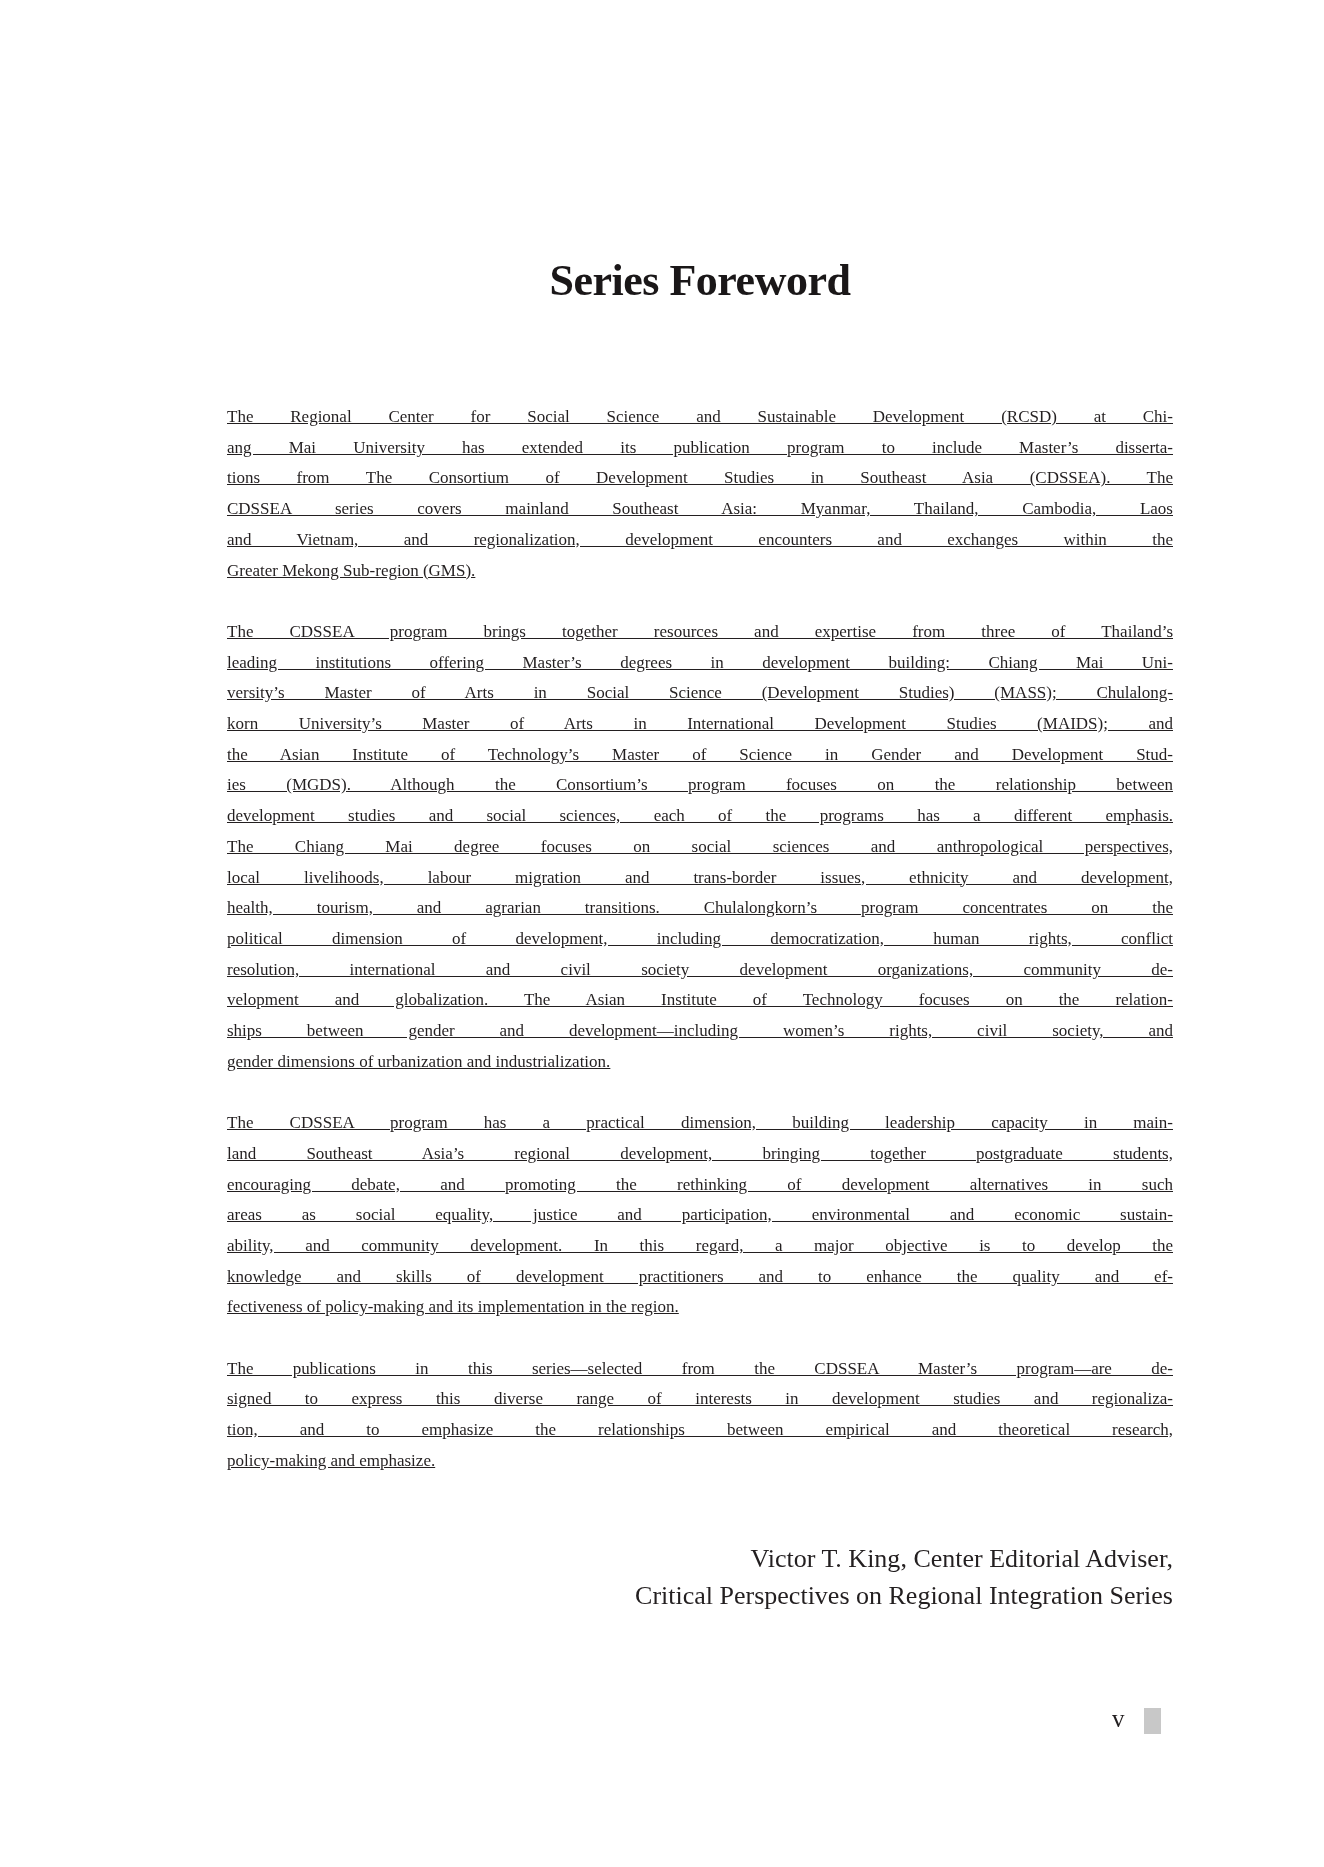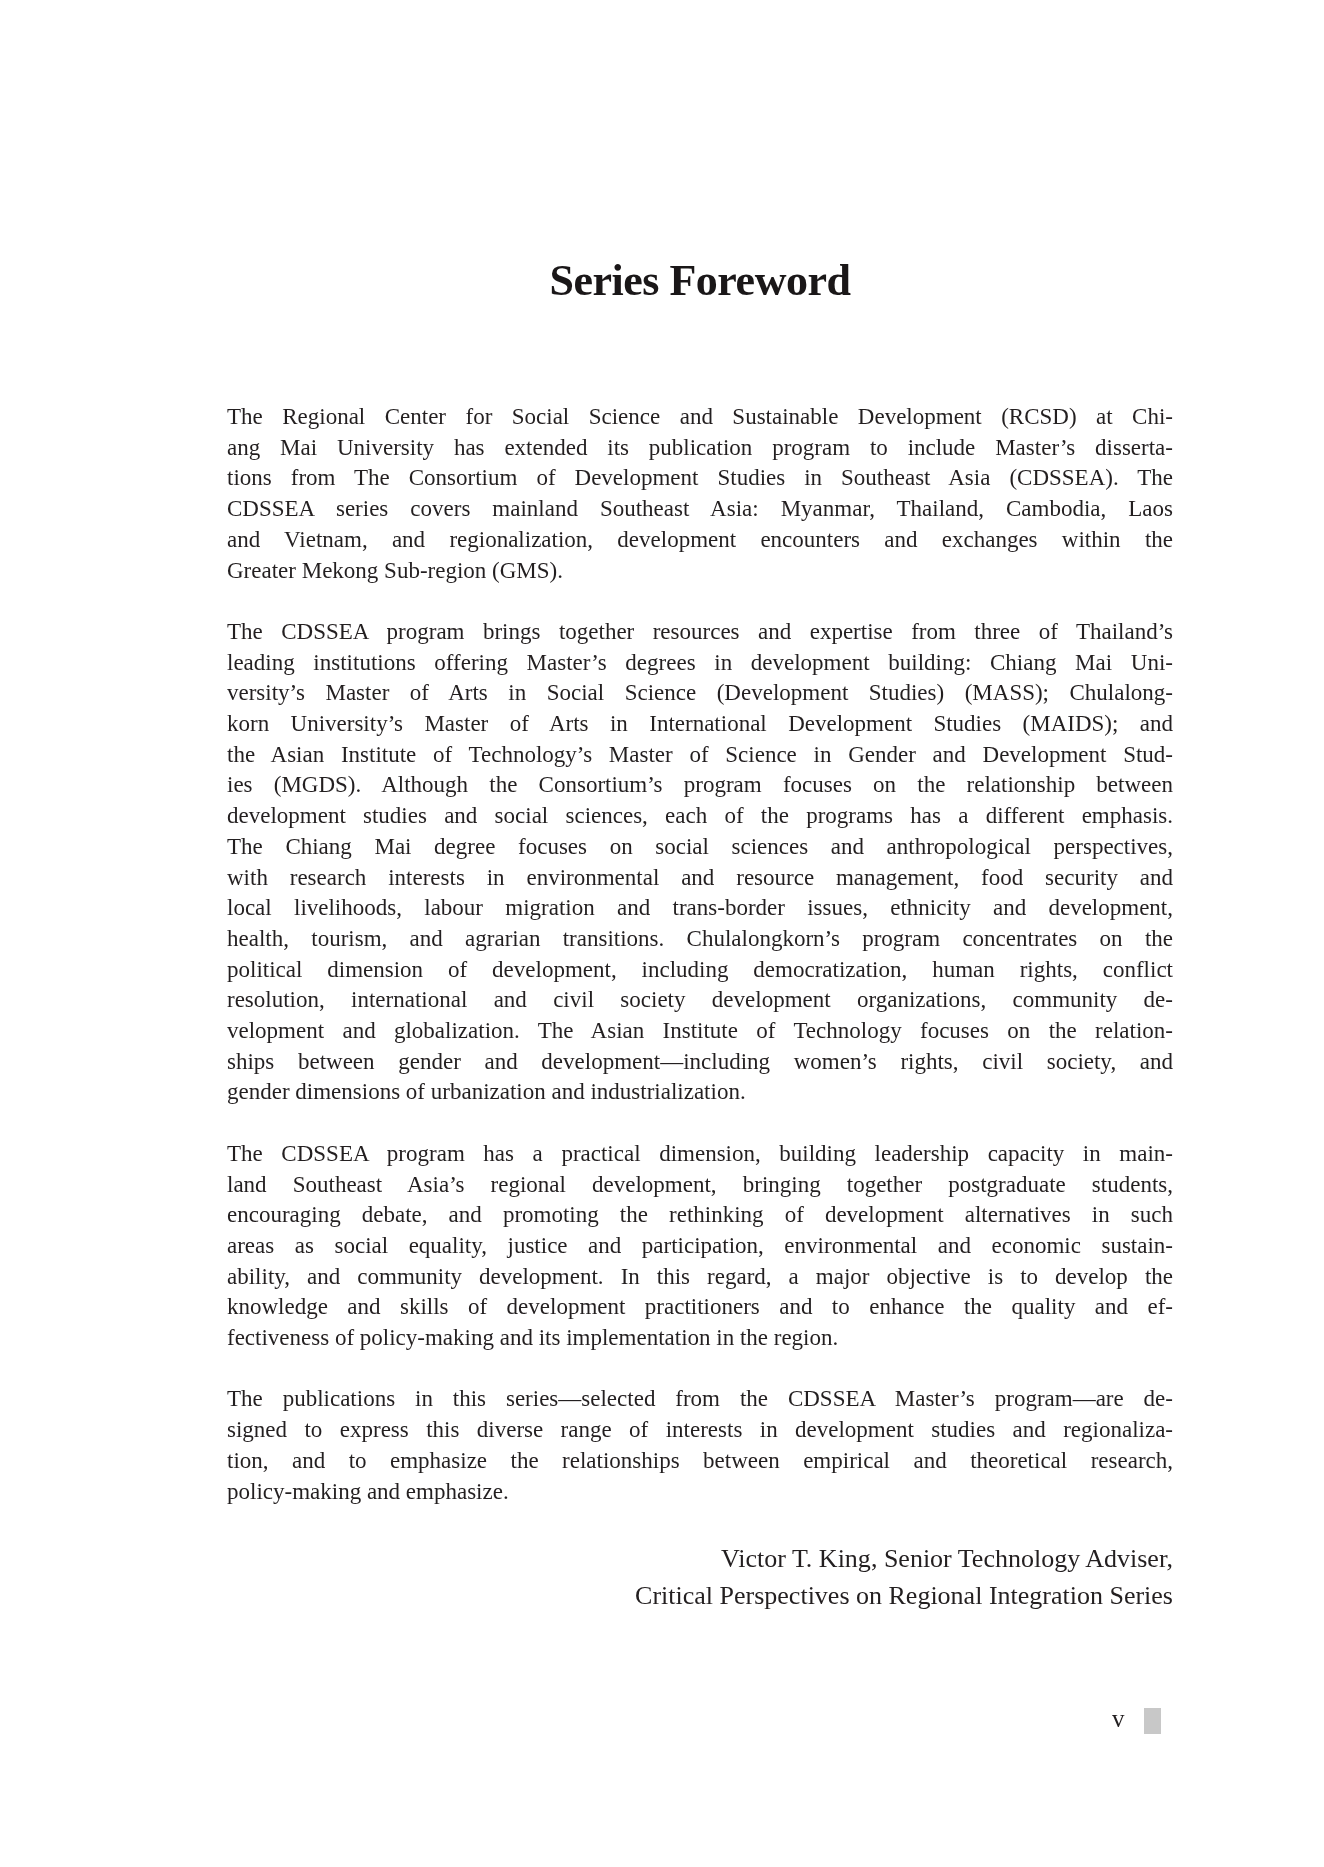--- a/index.html
+++ b/index.html
@@ -28,24 +28,25 @@
       color: #1a1718;
     }
     .body-text {
       position: absolute;
       left: 227px;
       width: 946px;
       top: 402px;
     }
     .para {
       margin: 0 0 30.7px 0;
-      font-size: 23px;
+      font-size: 17px;
       line-height: 30.7px;
       text-align: justify;
       hyphens: manual;
+      text-decoration: underline;
     }
     .para .line {
       display: block;
       text-align: justify;
       text-align-last: justify;
       white-space: nowrap;
     }
     .para .line.last {
       text-align-last: left;
     }
@@ -91,21 +92,20 @@
   </p>
   <p class="para">
     <span class="line">The CDSSEA program brings together resources and expertise from three of Thailand’s</span>
     <span class="line">leading institutions offering Master’s degrees in development building: Chiang Mai Uni-</span>
     <span class="line">versity’s Master of Arts in Social Science (Development Studies) (MASS); Chulalong-</span>
     <span class="line">korn University’s Master of Arts in International Development Studies (MAIDS); and</span>
     <span class="line">the Asian Institute of Technology’s Master of Science in Gender and Development Stud-</span>
     <span class="line">ies (MGDS). Although the Consortium’s program focuses on the relationship between</span>
     <span class="line">development studies and social sciences, each of the programs has a different emphasis.</span>
     <span class="line">The Chiang Mai degree focuses on social sciences and anthropological perspectives,</span>
-    <span class="line">with research interests in environmental and resource management, food security and</span>
     <span class="line">local livelihoods, labour migration and trans-border issues, ethnicity and development,</span>
     <span class="line">health, tourism, and agrarian transitions. Chulalongkorn’s program concentrates on the</span>
     <span class="line">political dimension of development, including democratization, human rights, conflict</span>
     <span class="line">resolution, international and civil society development organizations, community de-</span>
     <span class="line">velopment and globalization. The Asian Institute of Technology focuses on the relation-</span>
     <span class="line">ships between gender and development—including women’s rights, civil society, and</span>
     <span class="line last">gender dimensions of urbanization and industrialization.</span>
   </p>
   <p class="para">
     <span class="line">The CDSSEA program has a practical dimension, building leadership capacity in main-</span>
@@ -118,18 +118,18 @@
   </p>
   <p class="para">
     <span class="line">The publications in this series—selected from the CDSSEA Master’s program—are de-</span>
     <span class="line">signed to express this diverse range of interests in development studies and regionaliza-</span>
     <span class="line">tion, and to emphasize the relationships between empirical and theoretical research,</span>
     <span class="line last">policy-making and emphasize.</span>
   </p>
 </div>
 
 <div class="signature">
-  <div><span class="name">Victor T. King</span><span>, Senior Technology Adviser,</span></div>
+  <div><span class="name">Victor T. King</span><span>, Center Editorial Adviser,</span></div>
   <div>Critical Perspectives on Regional Integration Series</div>
 </div>
 
 <div class="page-number">v</div>
 <div class="page-marker"></div>
 
 </body></html>

